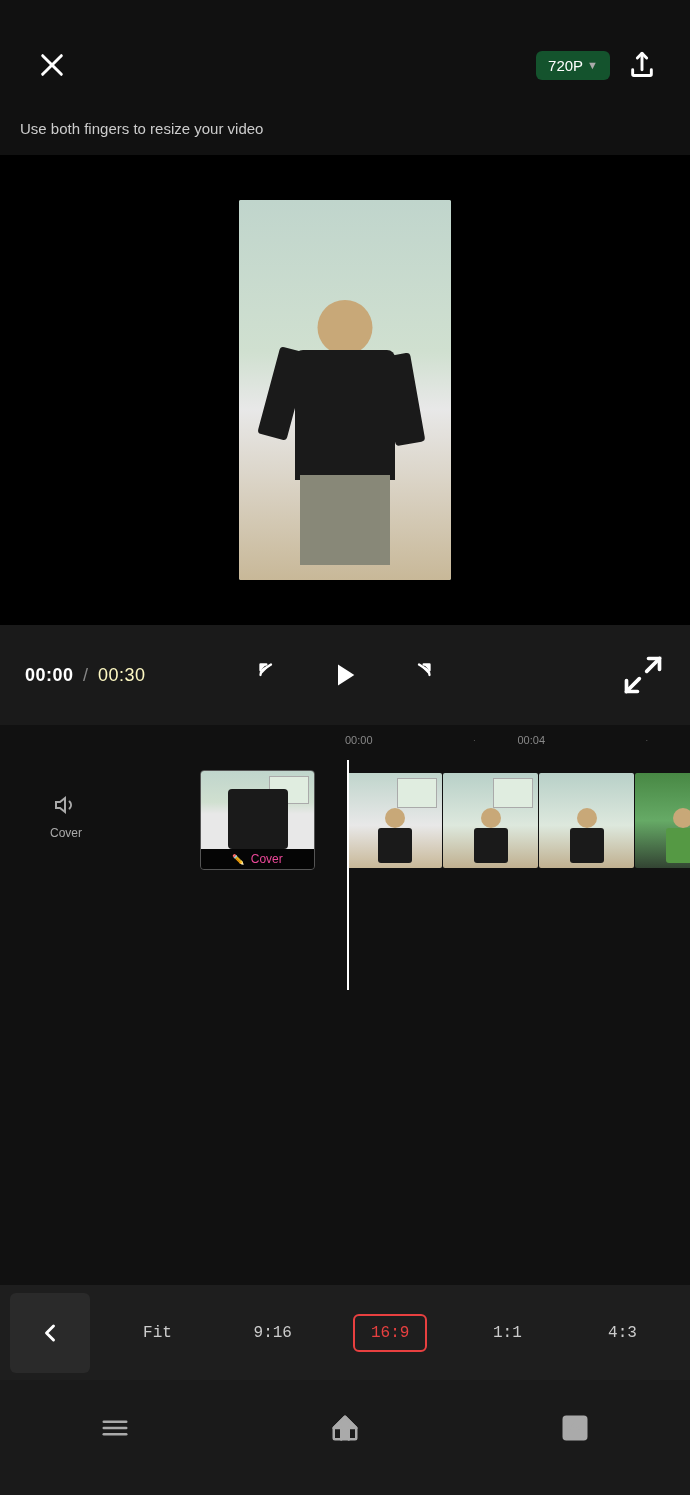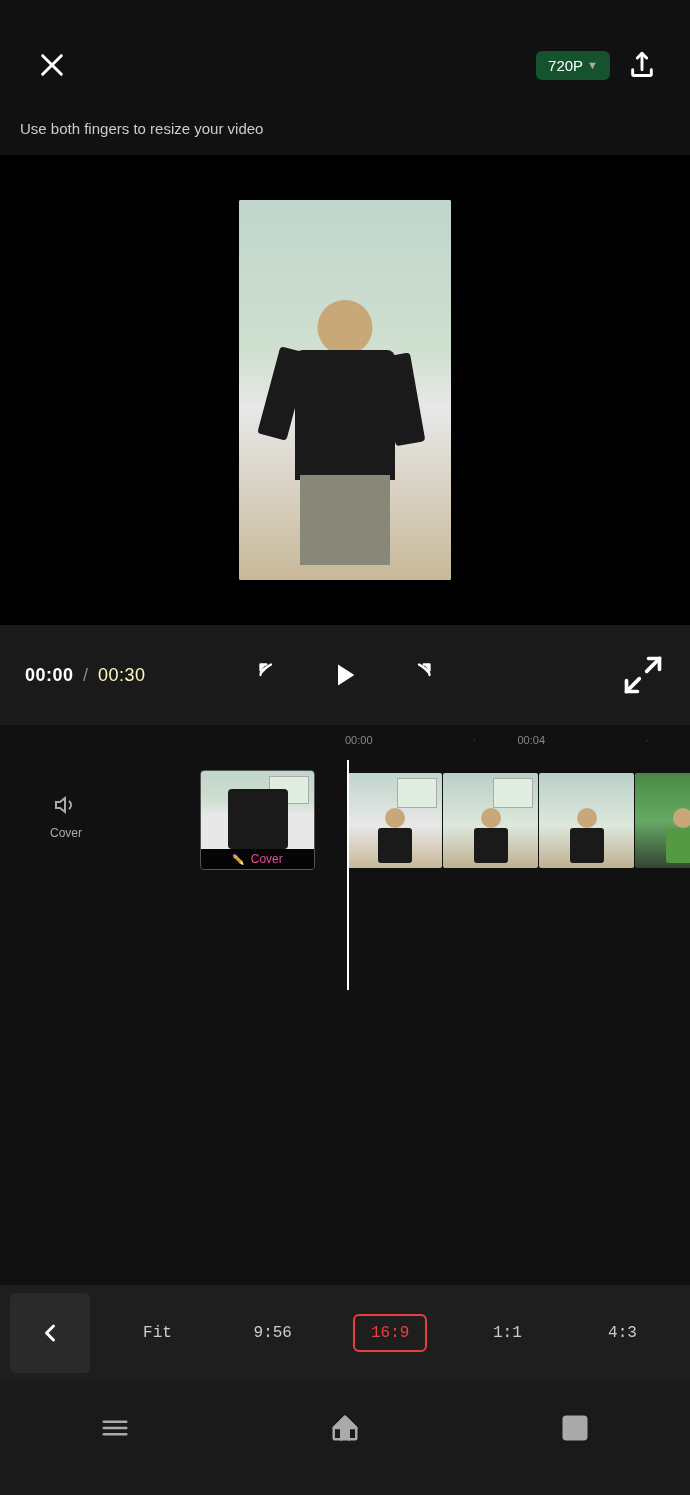--- a/index.html
+++ b/index.html
@@ -722,21 +722,21 @@
   <div class="back-arrow-btn">
     <svg viewBox="0 0 24 24" fill="none" stroke="#ffffff" stroke-width="2.5" stroke-linecap="round" stroke-linejoin="round" width="28" height="28">
       <polyline points="15 18 9 12 15 6"></polyline>
     </svg>
   </div>
   <div class="aspect-options">
     <div class="aspect-option">
       <span>Fit</span>
     </div>
     <div class="aspect-option">
-      <span>9:56</span>
+      <span>9:16</span>
     </div>
     <div class="aspect-option active">
       <span>16:9</span>
     </div>
     <div class="aspect-option">
       <span>1:1</span>
     </div>
     <div class="aspect-option">
       <span>4:3</span>
     </div>

